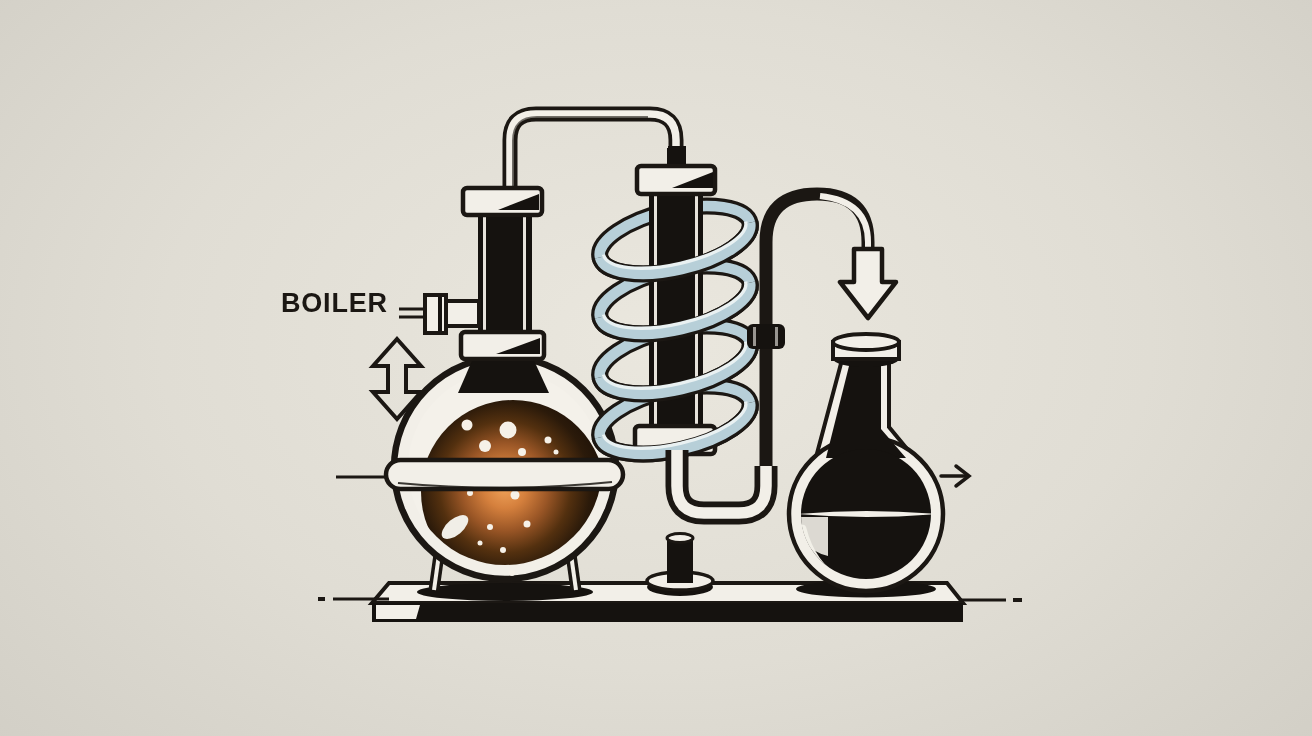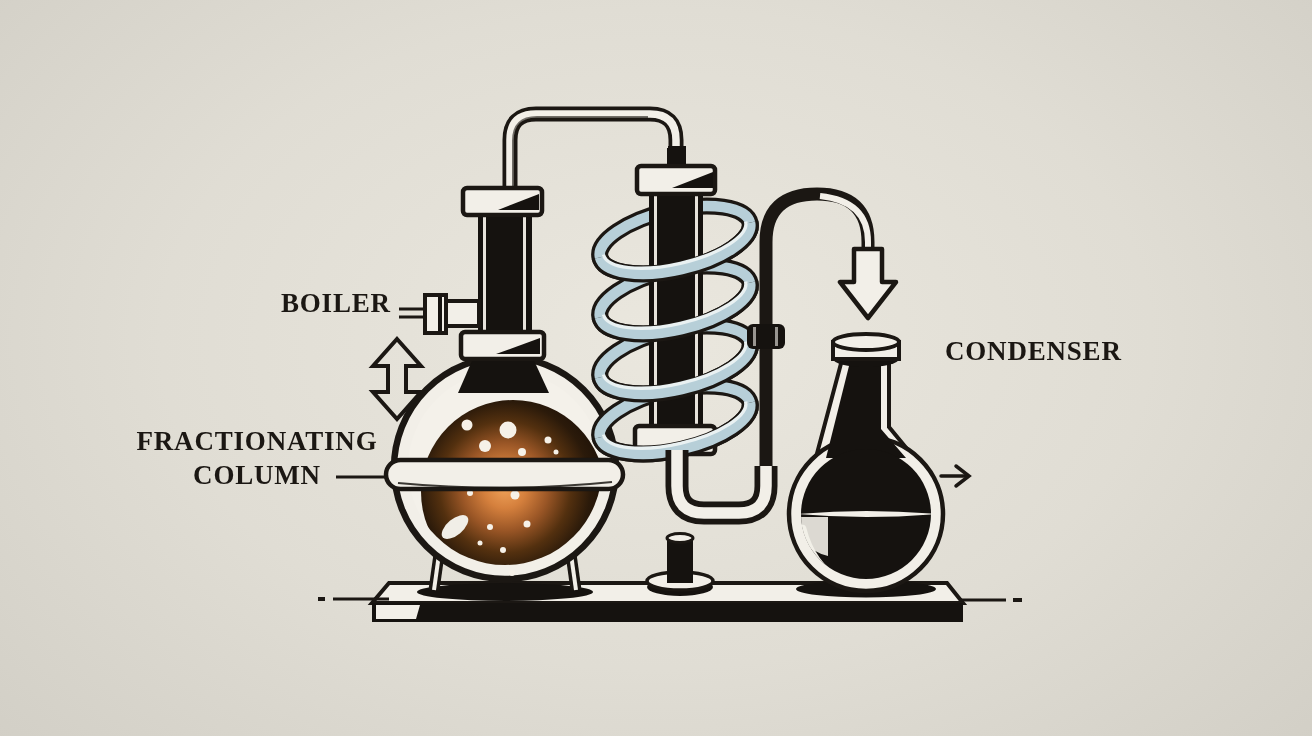--- a/index.html
+++ b/index.html
@@ -1,21 +1,21 @@
 <!DOCTYPE html>
 <html><head>
 <meta charset="utf-8">
 <style>
   html,body{margin:0;padding:0;}
   #stage{
     position:relative;
     width:1312px;height:736px;
     overflow:hidden;
     background:radial-gradient(ellipse 900px 600px at 50% 46%, #eae7de 0%, #e0ddd4 55%, #d2cfc6 100%);
-    font-family:Liberation Serif, serif;
+    font-family:Liberation Sans, sans-serif;
   }
   #stage svg{position:absolute;left:0;top:0;}
   .label{
     position:absolute;
     color:#1b1713;
     font-weight:700;
     font-size:27px;
     letter-spacing:0.8px;
     white-space:nowrap;
     user-select:none;
@@ -229,21 +229,16 @@
   </g>
 
   <g fill="none" stroke="#1b1713" stroke-width="3.5" stroke-linecap="round">
     <path d="M941,476 H967"></path>
     <path d="M956,466 L969,476 L956,486"></path>
   </g>
 </svg>
 
 <div class="label" style="left:281px;top:288px;">BOILER</div>
 
-<div class="label center" style="left:136px;top:424px;width:242px;">
-  <span>FRACTIONATING</span><br>
-  <span>COLUMN</span>
+
+
+
 </div>
 
-<div class="label" style="left:945px;top:336px;">CONDENSER</div>
-
-
-</div>
-
 </body></html>

